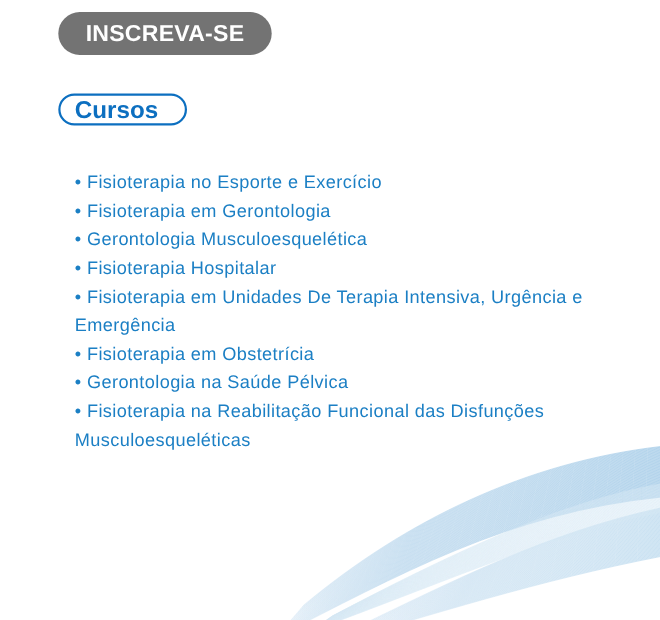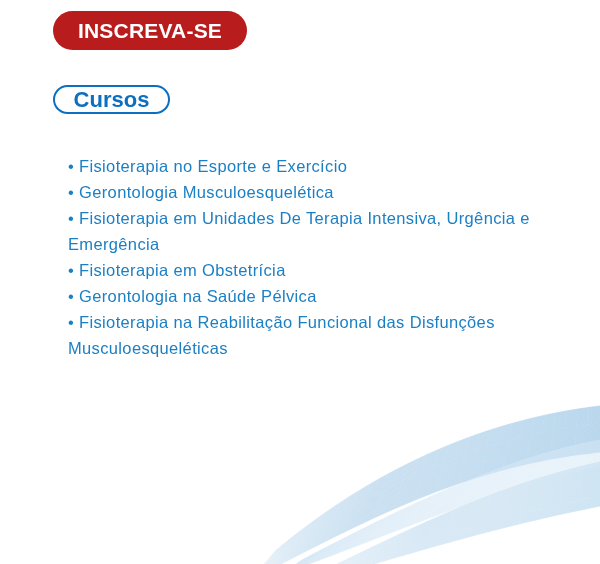--- a/index.html
+++ b/index.html
@@ -20,21 +20,21 @@
     overflow: hidden;
   }
 
   
   .cta-button {
     position: absolute;
     left: 53px;
     top: 11px;
     width: 194px;
     height: 39px;
-    background: #b91c1c;
+    background: #737373;
     border: none;
     border-radius: 19.5px;
     color: #ffffff;
     font-family: "Liberation Sans", sans-serif;
     font-size: 21px;
     font-weight: bold;
     letter-spacing: 0.2px;
     line-height: 39px;
     text-align: center;
     padding: 0;
@@ -48,21 +48,21 @@
     position: absolute;
     left: 53px;
     top: 85px;
     height: 29px;
     min-width: 117px;
     box-sizing: border-box;
     border: 2px solid #0C6FC0;
     border-radius: 15px;
     display: flex;
     align-items: center;
-    justify-content: center;
+    justify-content: flex-start;
     padding: 0 13px;
   }
   .section-pill-label {
     font-family: "Liberation Sans", sans-serif;
     font-size: 22px;
     font-weight: bold;
     color: #0C6FC0;
     line-height: 1;
     letter-spacing: 0px;
     white-space: nowrap;
@@ -107,21 +107,23 @@
 <div id="page">
 
   <button class="cta-button">INSCREVA-SE</button>
 
   <div class="section-pill">
     <span class="section-pill-label">Cursos</span>
   </div>
 
   <ul class="course-list" id="course-list">
       <li class="course-item"><span class="course-bullet">• </span><span>Fisioterapia no Esporte e Exercício</span></li>
+      <li class="course-item"><span class="course-bullet">• </span><span>Fisioterapia em Gerontologia</span></li>
       <li class="course-item"><span class="course-bullet">• </span><span>Gerontologia Musculoesquelética</span></li>
+      <li class="course-item"><span class="course-bullet">• </span><span>Fisioterapia Hospitalar</span></li>
       <li class="course-item"><span class="course-bullet">• </span><span>Fisioterapia em Unidades De Terapia Intensiva, Urgência e Emergência</span></li>
       <li class="course-item"><span class="course-bullet">• </span><span>Fisioterapia em Obstetrícia</span></li>
       <li class="course-item"><span class="course-bullet">• </span><span>Gerontologia na Saúde Pélvica</span></li>
       <li class="course-item"><span class="course-bullet">• </span><span>Fisioterapia na Reabilitação Funcional das Disfunções Musculoesqueléticas</span></li>
     </ul>
 
   <div class="wave-art">
     <svg width="420" height="164" viewBox="0 0 420 164" xmlns="http://www.w3.org/2000/svg">
       <defs>
         <clipPath id="artclip">

